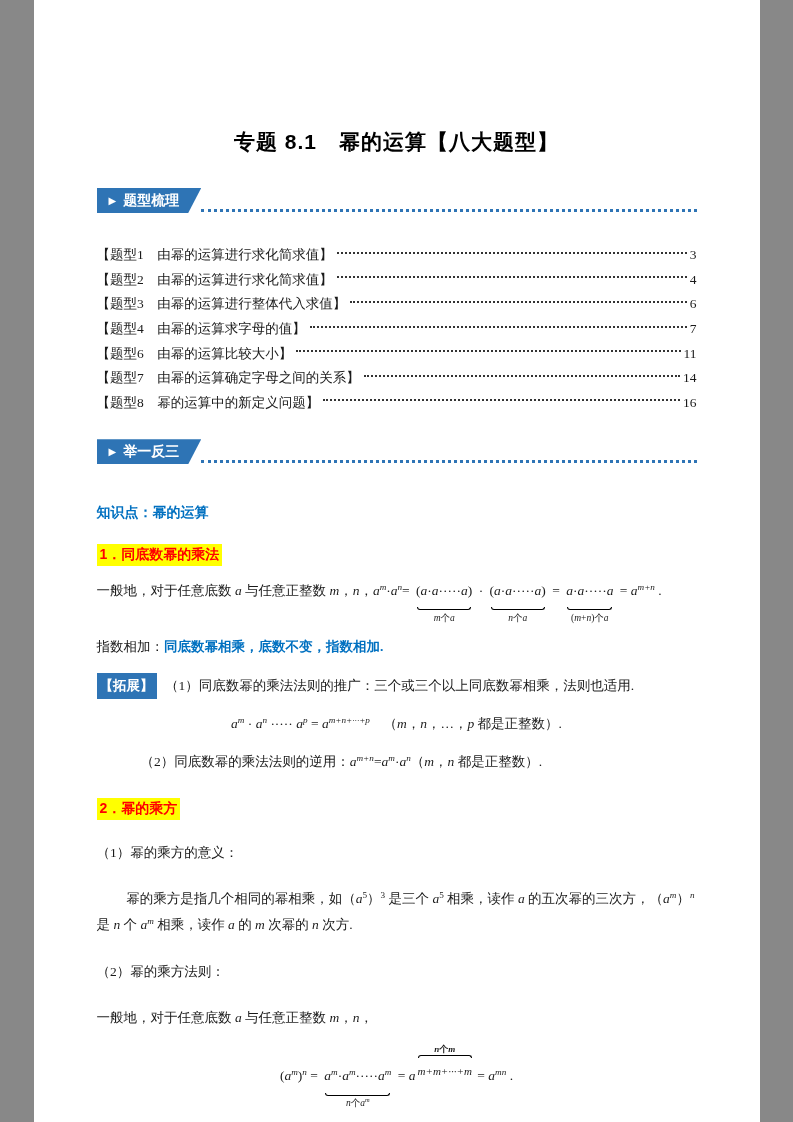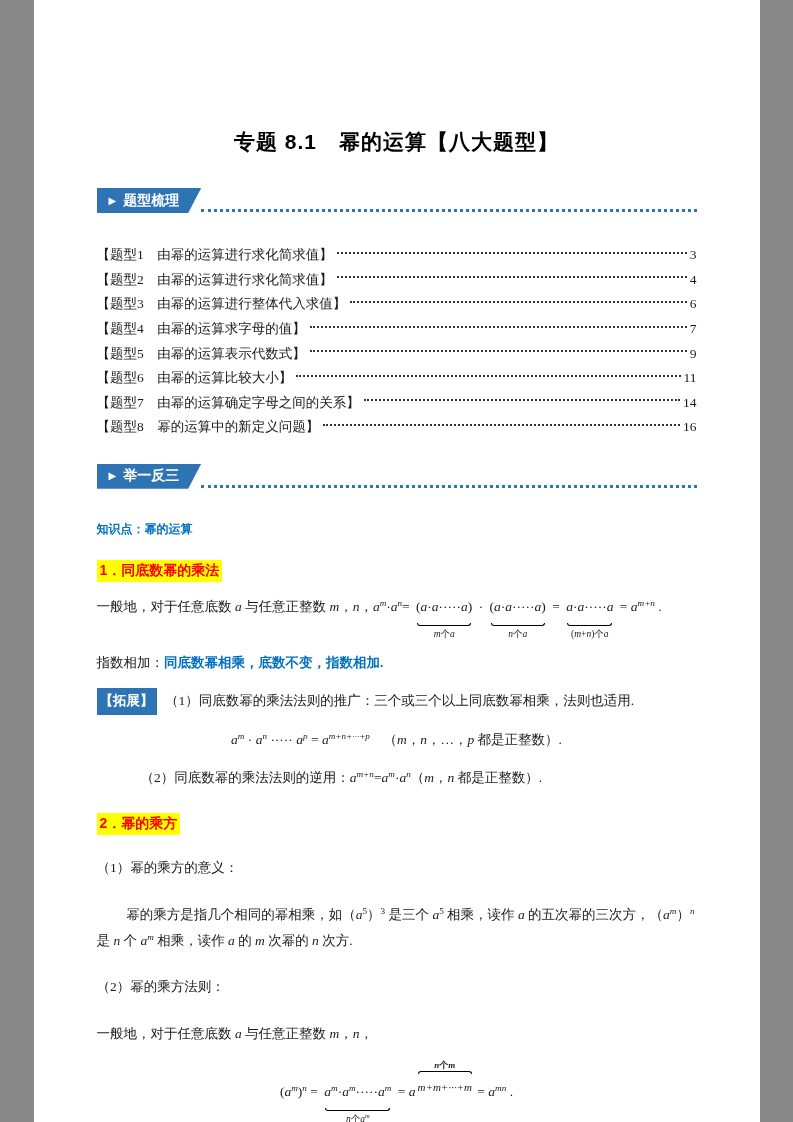--- a/index.html
+++ b/index.html
@@ -29,21 +29,21 @@
     clip-path:polygon(0 0,100% 0,calc(100% - 13px) 100%,0 100%);
   }
   .banner-tri{font-size:10px;line-height:1;}
   .banner-dots{flex:1;border-bottom:3px dotted var(--accent,#2e74b5);margin-bottom:1px;}
   .toc{margin-top:30px;}
   .toc-row{display:flex;align-items:center;height:24.6px;font-size:13.5px;}
   .toc-label{white-space:nowrap;}
   .toc-dots{flex:1;border-bottom:2px dotted #333;margin:0 3px 5px 4px;}
   .toc-page{white-space:nowrap;}
   .kpoint{
-    margin-top:32px;font-size:12px;font-weight:bold;color:var(--blue,#0070c0);
+    margin-top:40px;font-size:14px;font-weight:bold;color:var(--blue,#0070c0);
     font-family:Liberation Mono, monospace;
   }
   .hl-header{
     display:inline-block;margin-top:22px;background:var(--hl,#ffff00);color:var(--red,#ff0000);
     font-weight:bold;font-size:14px;padding:2px 3px;
     font-family:"Liberation Sans","DejaVu Sans",sans-serif;
   }
   .para{font-size:13.5px;line-height:1.95;margin-top:12px;}
   .para.tight{margin-top:20px;}
   .center{text-align:center;}
@@ -97,25 +97,20 @@
     </div>
       <div class="toc-row">
       <span class="toc-label">【题型3　由幂的运算进行整体代入求值】</span>
       <span class="toc-dots"></span>
       <span class="toc-page">6</span>
     </div>
       <div class="toc-row">
       <span class="toc-label">【题型4　由幂的运算求字母的值】</span>
       <span class="toc-dots"></span>
       <span class="toc-page">7</span>
-    </div>
-      <div class="toc-row">
-      <span class="toc-label">【题型5　由幂的运算表示代数式】</span>
-      <span class="toc-dots"></span>
-      <span class="toc-page">9</span>
     </div>
       <div class="toc-row">
       <span class="toc-label">【题型6　由幂的运算比较大小】</span>
       <span class="toc-dots"></span>
       <span class="toc-page">11</span>
     </div>
       <div class="toc-row">
       <span class="toc-label">【题型7　由幂的运算确定字母之间的关系】</span>
       <span class="toc-dots"></span>
       <span class="toc-page">14</span>

